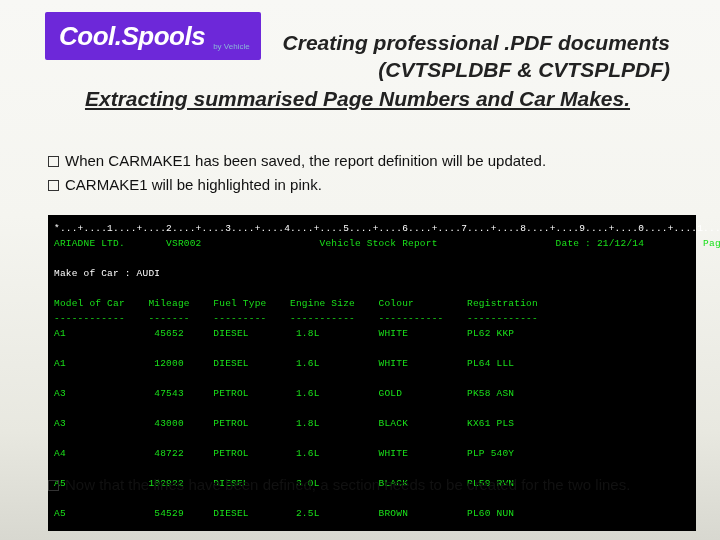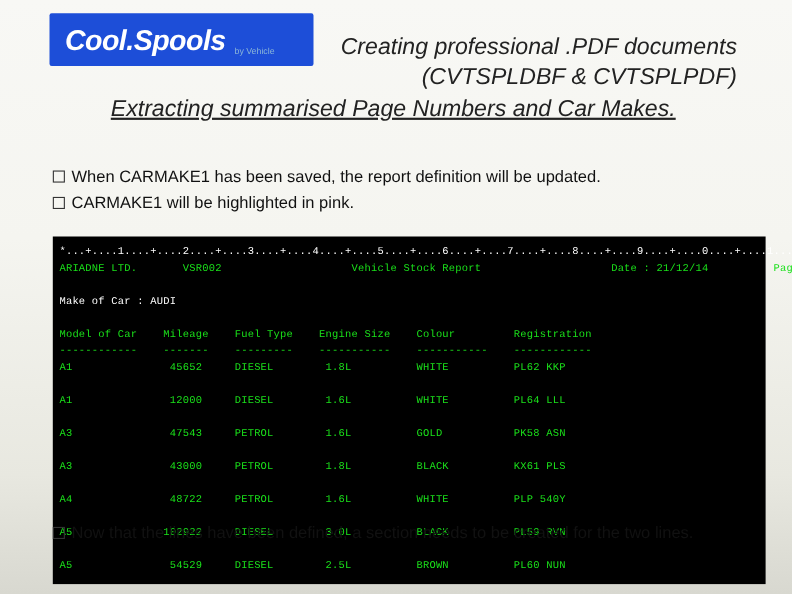--- a/index.html
+++ b/index.html
@@ -8,23 +8,23 @@
     height: 540px;
     background: linear-gradient(to bottom, #f8f8f5 0%, #f5f5f0 40%, #e8e8e0 80%, #d8d8d0 100%);
     font-family: Arial, sans-serif;
     position: relative;
     overflow: hidden;
   }
   .logo {
     position: absolute;
     top: 12px;
     left: 45px;
-    width: 240px;
+    width: 216px;
     height: 48px;
-    background: #1d4ed8;
+    background: #6d28d9;
     border-radius: 2px;
     display: flex;
     align-items: center;
     padding-left: 14px;
   }
   .logo-text {
     color: white;
     font-size: 26px;
     font-weight: bold;
     font-style: italic;
@@ -40,20 +40,21 @@
   .heading-block {
     position: absolute;
     top: 30px;
     right: 50px;
     left: 45px;
     text-align: right;
     font-style: italic;
     font-size: 21px;
     color: #222;
     line-height: 1.28;
+    font-weight: bold;
   }
   .heading-left {
     text-align: center;
     margin-top: 2px;
     text-decoration: underline;
   }
   .bullets {
     position: absolute;
     top: 150px;
     left: 48px;

